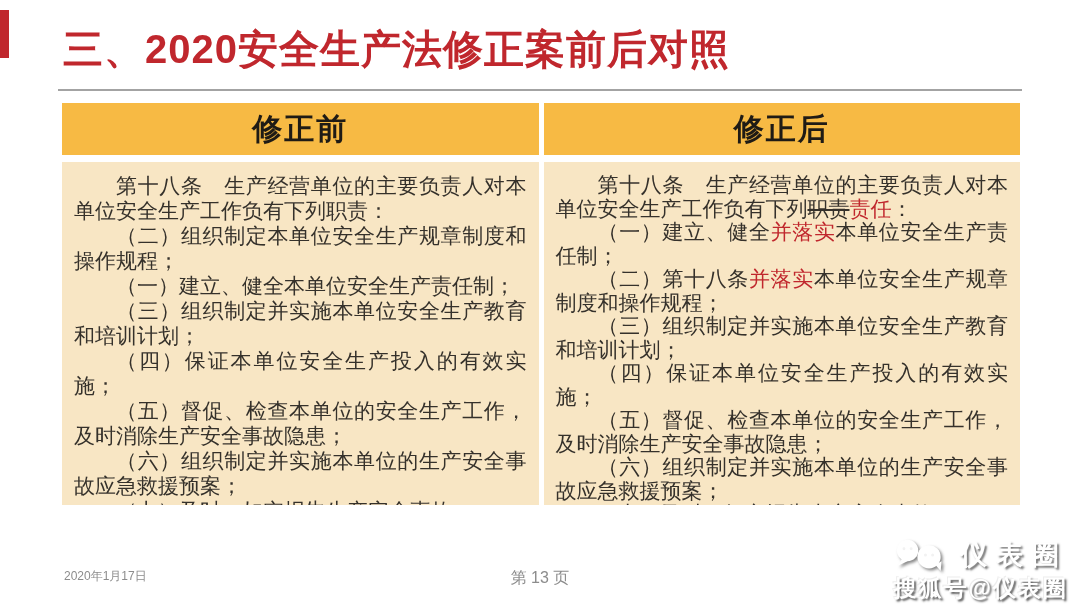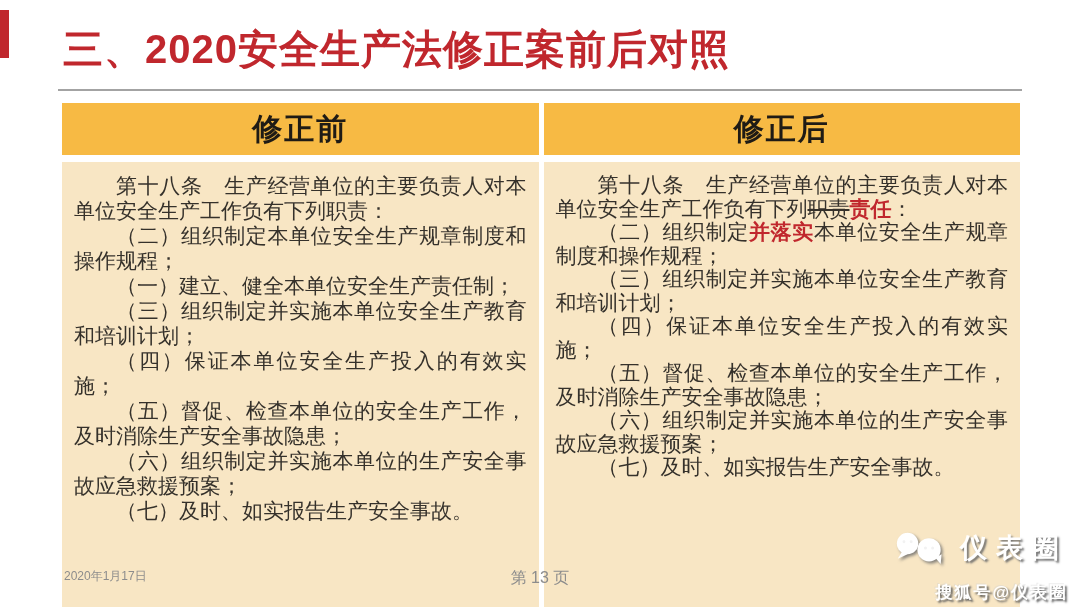--- a/index.html
+++ b/index.html
@@ -43,29 +43,29 @@
   .col-header{
     height:52px;
     background:var(--orange);
     display:flex;align-items:center;justify-content:center;
     font-size:30px;font-weight:bold;color:#1f1b15;
     letter-spacing:2px;
   }
   .col-body{
     margin-top:7px;
     background:var(--cream);
-    height:445px;
+    height:343px;
     padding:11px 12px 10px;
     font-size:21px;line-height:25px;
     color:var(--text);
     overflow:hidden;
   }
   .column-after .col-body{line-height:23.5px;}
   .para{margin:0;text-indent:2em;text-align:justify;}
-  .seg-red{color:var(--accent);font-weight:bold;}
+  .seg-red{color:var(--accent);font-weight:normal;}
   .seg-strike{text-decoration:line-through;}
   .footer-date{
     position:absolute;left:64px;top:568px;
     font-size:12px;color:var(--footer);
   }
   .footer-page{
     position:absolute;left:0;top:568px;width:1080px;
     text-align:center;font-size:16px;color:var(--footer);
   }
   .watermark{
@@ -76,23 +76,23 @@
     display:flex;align-items:center;justify-content:flex-end;gap:10px;
     height:34px;
   }
   .wm-bubbles{filter:drop-shadow(2px 2px 1.5px rgba(105,105,105,.8));}
   .wm-brand{
     font-size:27px;letter-spacing:9px;font-weight:bold;
     text-shadow:2px 2px 2px rgba(105,105,105,.9);
     white-space:nowrap;
   }
   .wm-account{
-    font-size:17px;font-weight:900;letter-spacing:2px;
+    font-size:23px;font-weight:900;letter-spacing:2px;
     text-shadow:2px 2px 2px rgba(90,90,90,.95), -1px -1px 0 rgba(210,210,210,.4);
-    white-space:nowrap;margin-top:16px;
+    white-space:nowrap;margin-top:1px;
   }
 </style>
 </head>
 <body>
 
 <div class="slide">
 
   <div class="accent-bar"></div>
 
   <h1 class="title">三、2020安全生产法修正案前后对照</h1>
@@ -112,21 +112,22 @@
           <p class="para"><span>（五）督促、检查本单位的安全生产工作，及时消除生产安全事故隐患；</span></p>
           <p class="para"><span>（六）组织制定并实施本单位的生产安全事故应急救援预案；</span></p>
           <p class="para"><span>（七）及时、如实报告生产安全事故。</span></p>
         </div>
     </section>
 
     <section class="column column-after">
       <header class="col-header">修正后</header>
       <div class="col-body">
           <p class="para"><span>第十八条　生产经营单位的主要负责人对本单位安全生产工作负有下列</span><span class="seg-strike">职责</span><span class="seg-red">责任</span><span>：</span></p>
-          <p class="para"><span>（二）组织制定</span><span class="seg-red">并落实</span><span>本单位安全生产规章制度和操作规程；</span></p>
+          <p class="para"><span>（一）建立、健全</span><span class="seg-red">并落实</span><span>本单位安全生产责任制；</span></p>
+          <p class="para"><span>（二）第十八条</span><span class="seg-red">并落实</span><span>本单位安全生产规章制度和操作规程；</span></p>
           <p class="para"><span>（三）组织制定并实施本单位安全生产教育和培训计划；</span></p>
           <p class="para"><span>（四）保证本单位安全生产投入的有效实施；</span></p>
           <p class="para"><span>（五）督促、检查本单位的安全生产工作，及时消除生产安全事故隐患；</span></p>
           <p class="para"><span>（六）组织制定并实施本单位的生产安全事故应急救援预案；</span></p>
           <p class="para"><span>（七）及时、如实报告生产安全事故。</span></p>
         </div>
     </section>
 
   </div>
 

